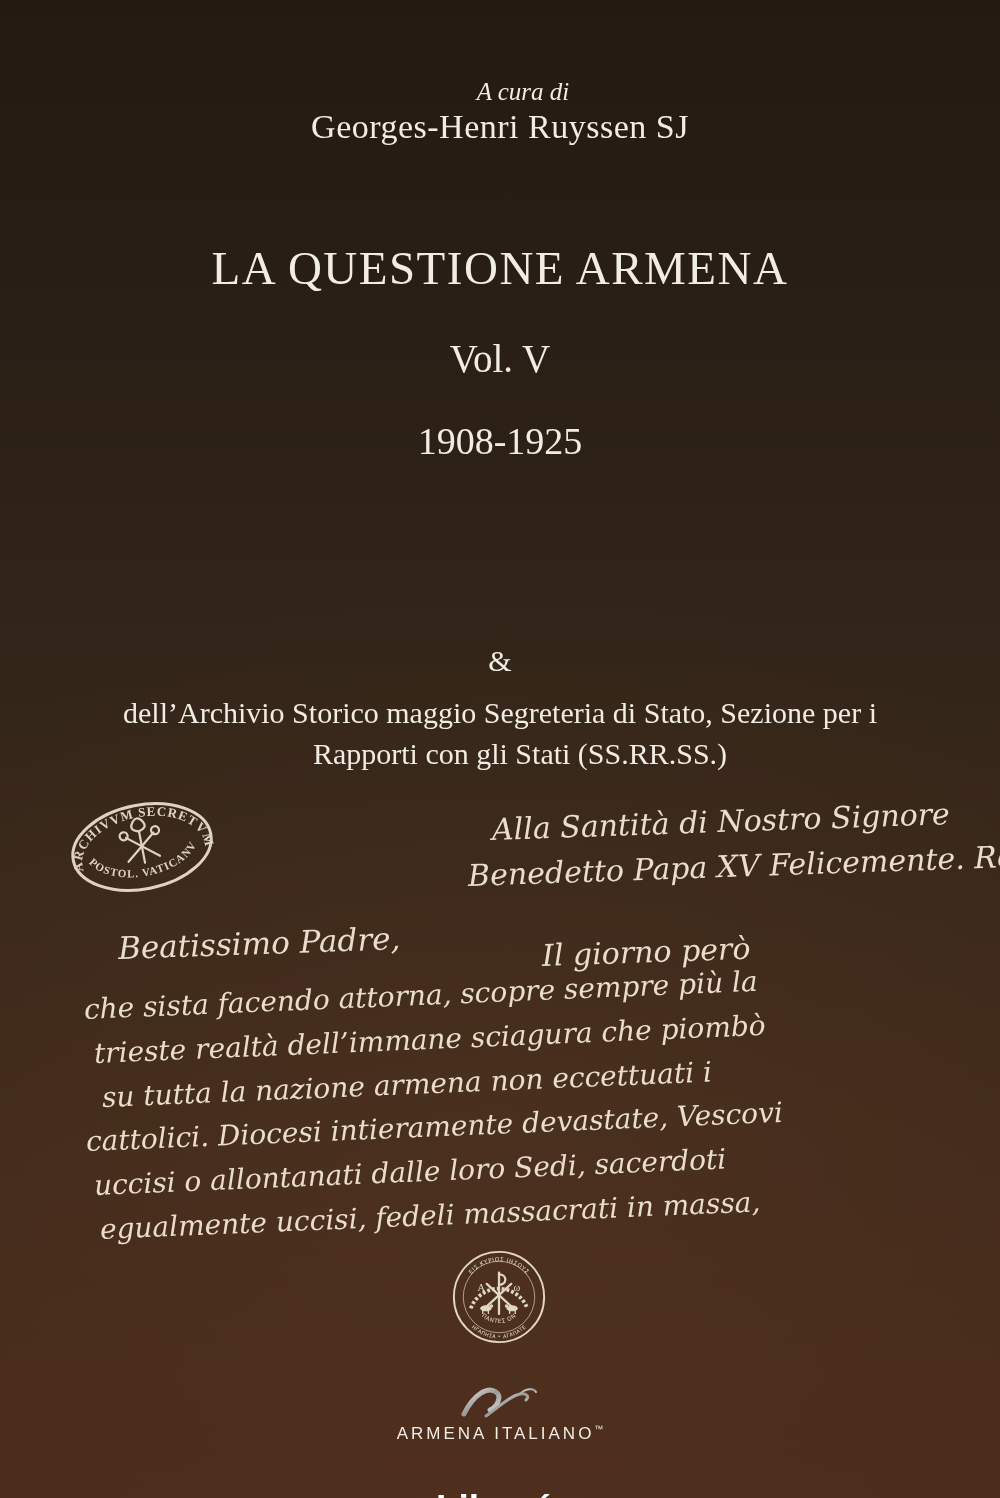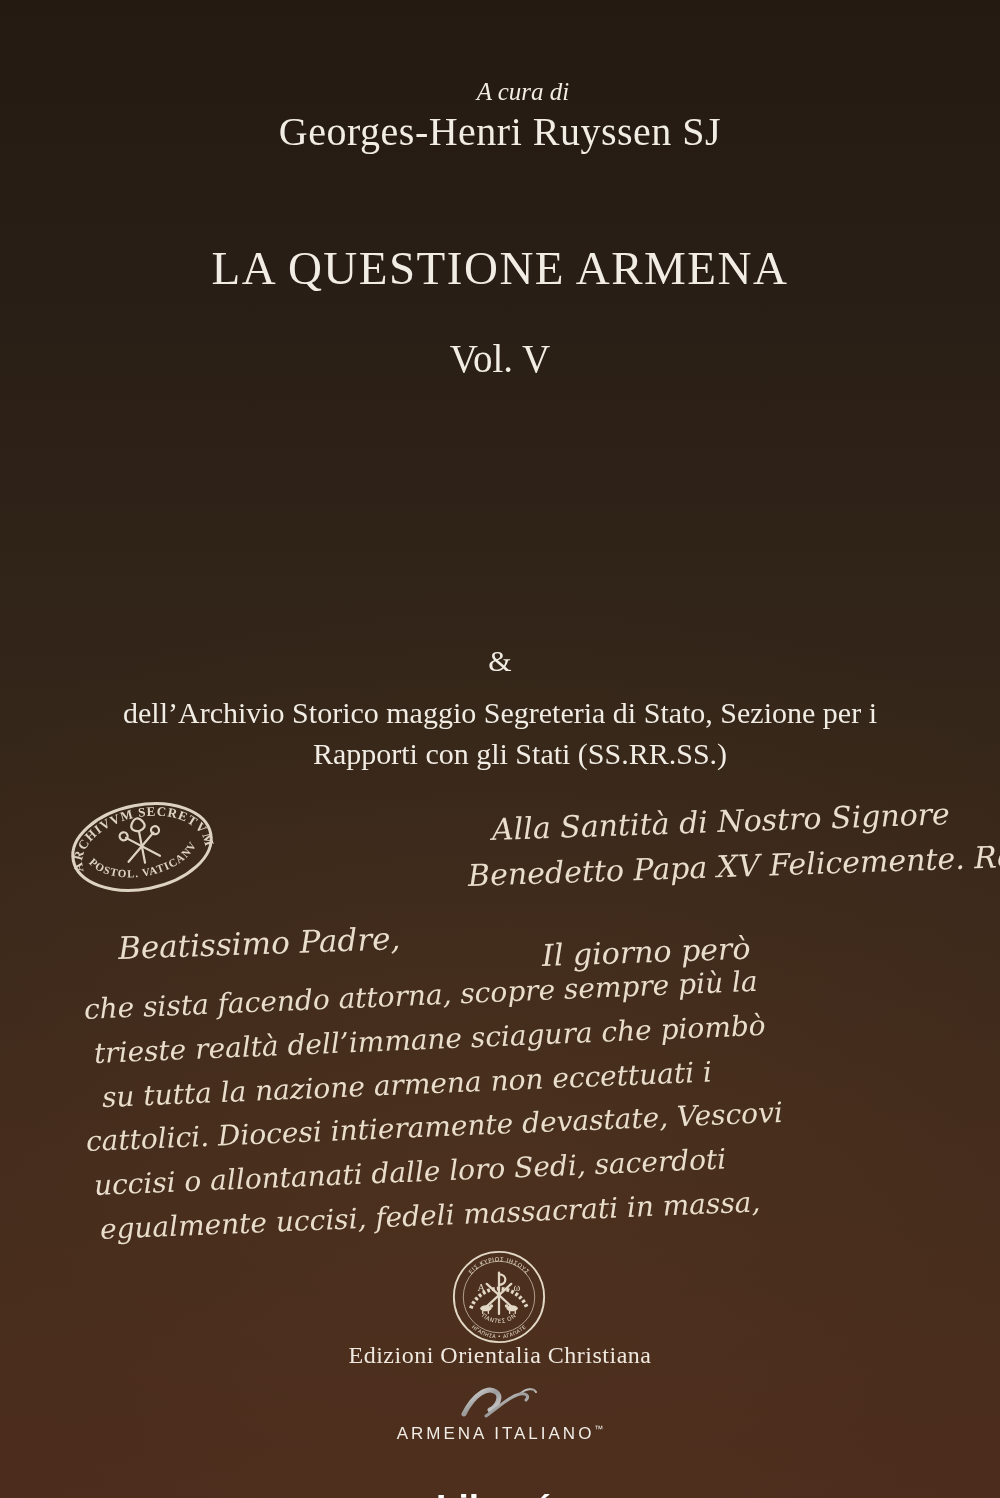--- a/index.html
+++ b/index.html
@@ -13,21 +13,21 @@
       radial-gradient(ellipse 120% 60% at 50% 78%, rgba(120,75,45,0.18), rgba(0,0,0,0) 65%),
       linear-gradient(180deg,#241a12 0%, #2a1f16 22%, #342619 48%, #402a1b 74%, #4b2c1c 100%);
   }
   .typeset{
     position:absolute;left:0;right:0;
     text-align:center;
     color:#f2ede4;
     font-family:"Liberation Serif",serif;
   }
   .credit-prefix{top:78px;font-size:25px;font-style:italic;margin-left:46px;}
-  .editor-name{top:108px;font-size:40px;letter-spacing:0.5px;}
+  .editor-name{top:108px;font-size:34px;letter-spacing:0.5px;}
   .book-title{top:241px;font-size:47px;letter-spacing:1.5px;}
   .volume{top:336px;font-size:39px;}
   .years{top:419px;font-size:38px;}
   .period{top:481px;font-size:30px;}
   .source1{top:589px;font-size:30px;}
   .amp{top:644px;font-size:30px;}
   .source2{top:696px;font-size:30px;}
   .source3{top:737px;font-size:30px;padding-left:40px;}
 
   .script{
@@ -81,20 +81,21 @@
 <body>
 
 <div class="cover">
 
   <div class="typeset credit-prefix">A cura di</div>
   <div class="typeset editor-name">Georges-Henri Ruyssen SJ</div>
 
   <div class="typeset book-title">LA QUESTIONE ARMENA</div>
   <div class="typeset volume">Vol. V</div>
 
+  <div class="typeset years">1908-1925</div>
 
   <div class="typeset amp">&amp;</div>
   <div class="typeset source2">dell’Archivio Storico maggio Segreteria di Stato, Sezione per i</div>
   <div class="typeset source3">Rapporti con gli Stati (SS.RR.SS.)</div>
 
   <svg class="stamp" viewBox="0 0 152 108">
     <defs>
       <path id="stamp-top-arc" d="M 14 62 A 62 38 0 0 1 138 62" fill="none"></path>
       <path id="stamp-bottom-arc" d="M 20 58 A 58 34 0 0 0 132 58" fill="none"></path>
     </defs>
@@ -162,21 +163,20 @@
       <rect x="38" y="64" width="1.4" height="4"></rect>
     </g>
     <g fill="#efe6d4">
       <ellipse cx="64" cy="62" rx="6" ry="3.2"></ellipse>
       <circle cx="58" cy="59.6" r="1.8"></circle>
       <rect x="60.6" y="64" width="1.4" height="4"></rect>
       <rect x="66.6" y="64" width="1.4" height="4"></rect>
     </g>
   </svg>
 
-  <div class="typeset publisher-name">Edizioni Orientalia Christiana</div>
 
   <svg class="valore-logo" viewBox="0 0 88 44">
     <defs>
       <linearGradient id="silver" x1="0" y1="0" x2="1" y2="1">
         <stop offset="0" stop-color="#e8e8e8"></stop>
         <stop offset="0.5" stop-color="#9a9a9a"></stop>
         <stop offset="1" stop-color="#dcdcdc"></stop>
       </linearGradient>
     </defs>
     <g fill="none" stroke="url(#silver)" stroke-linecap="round">

